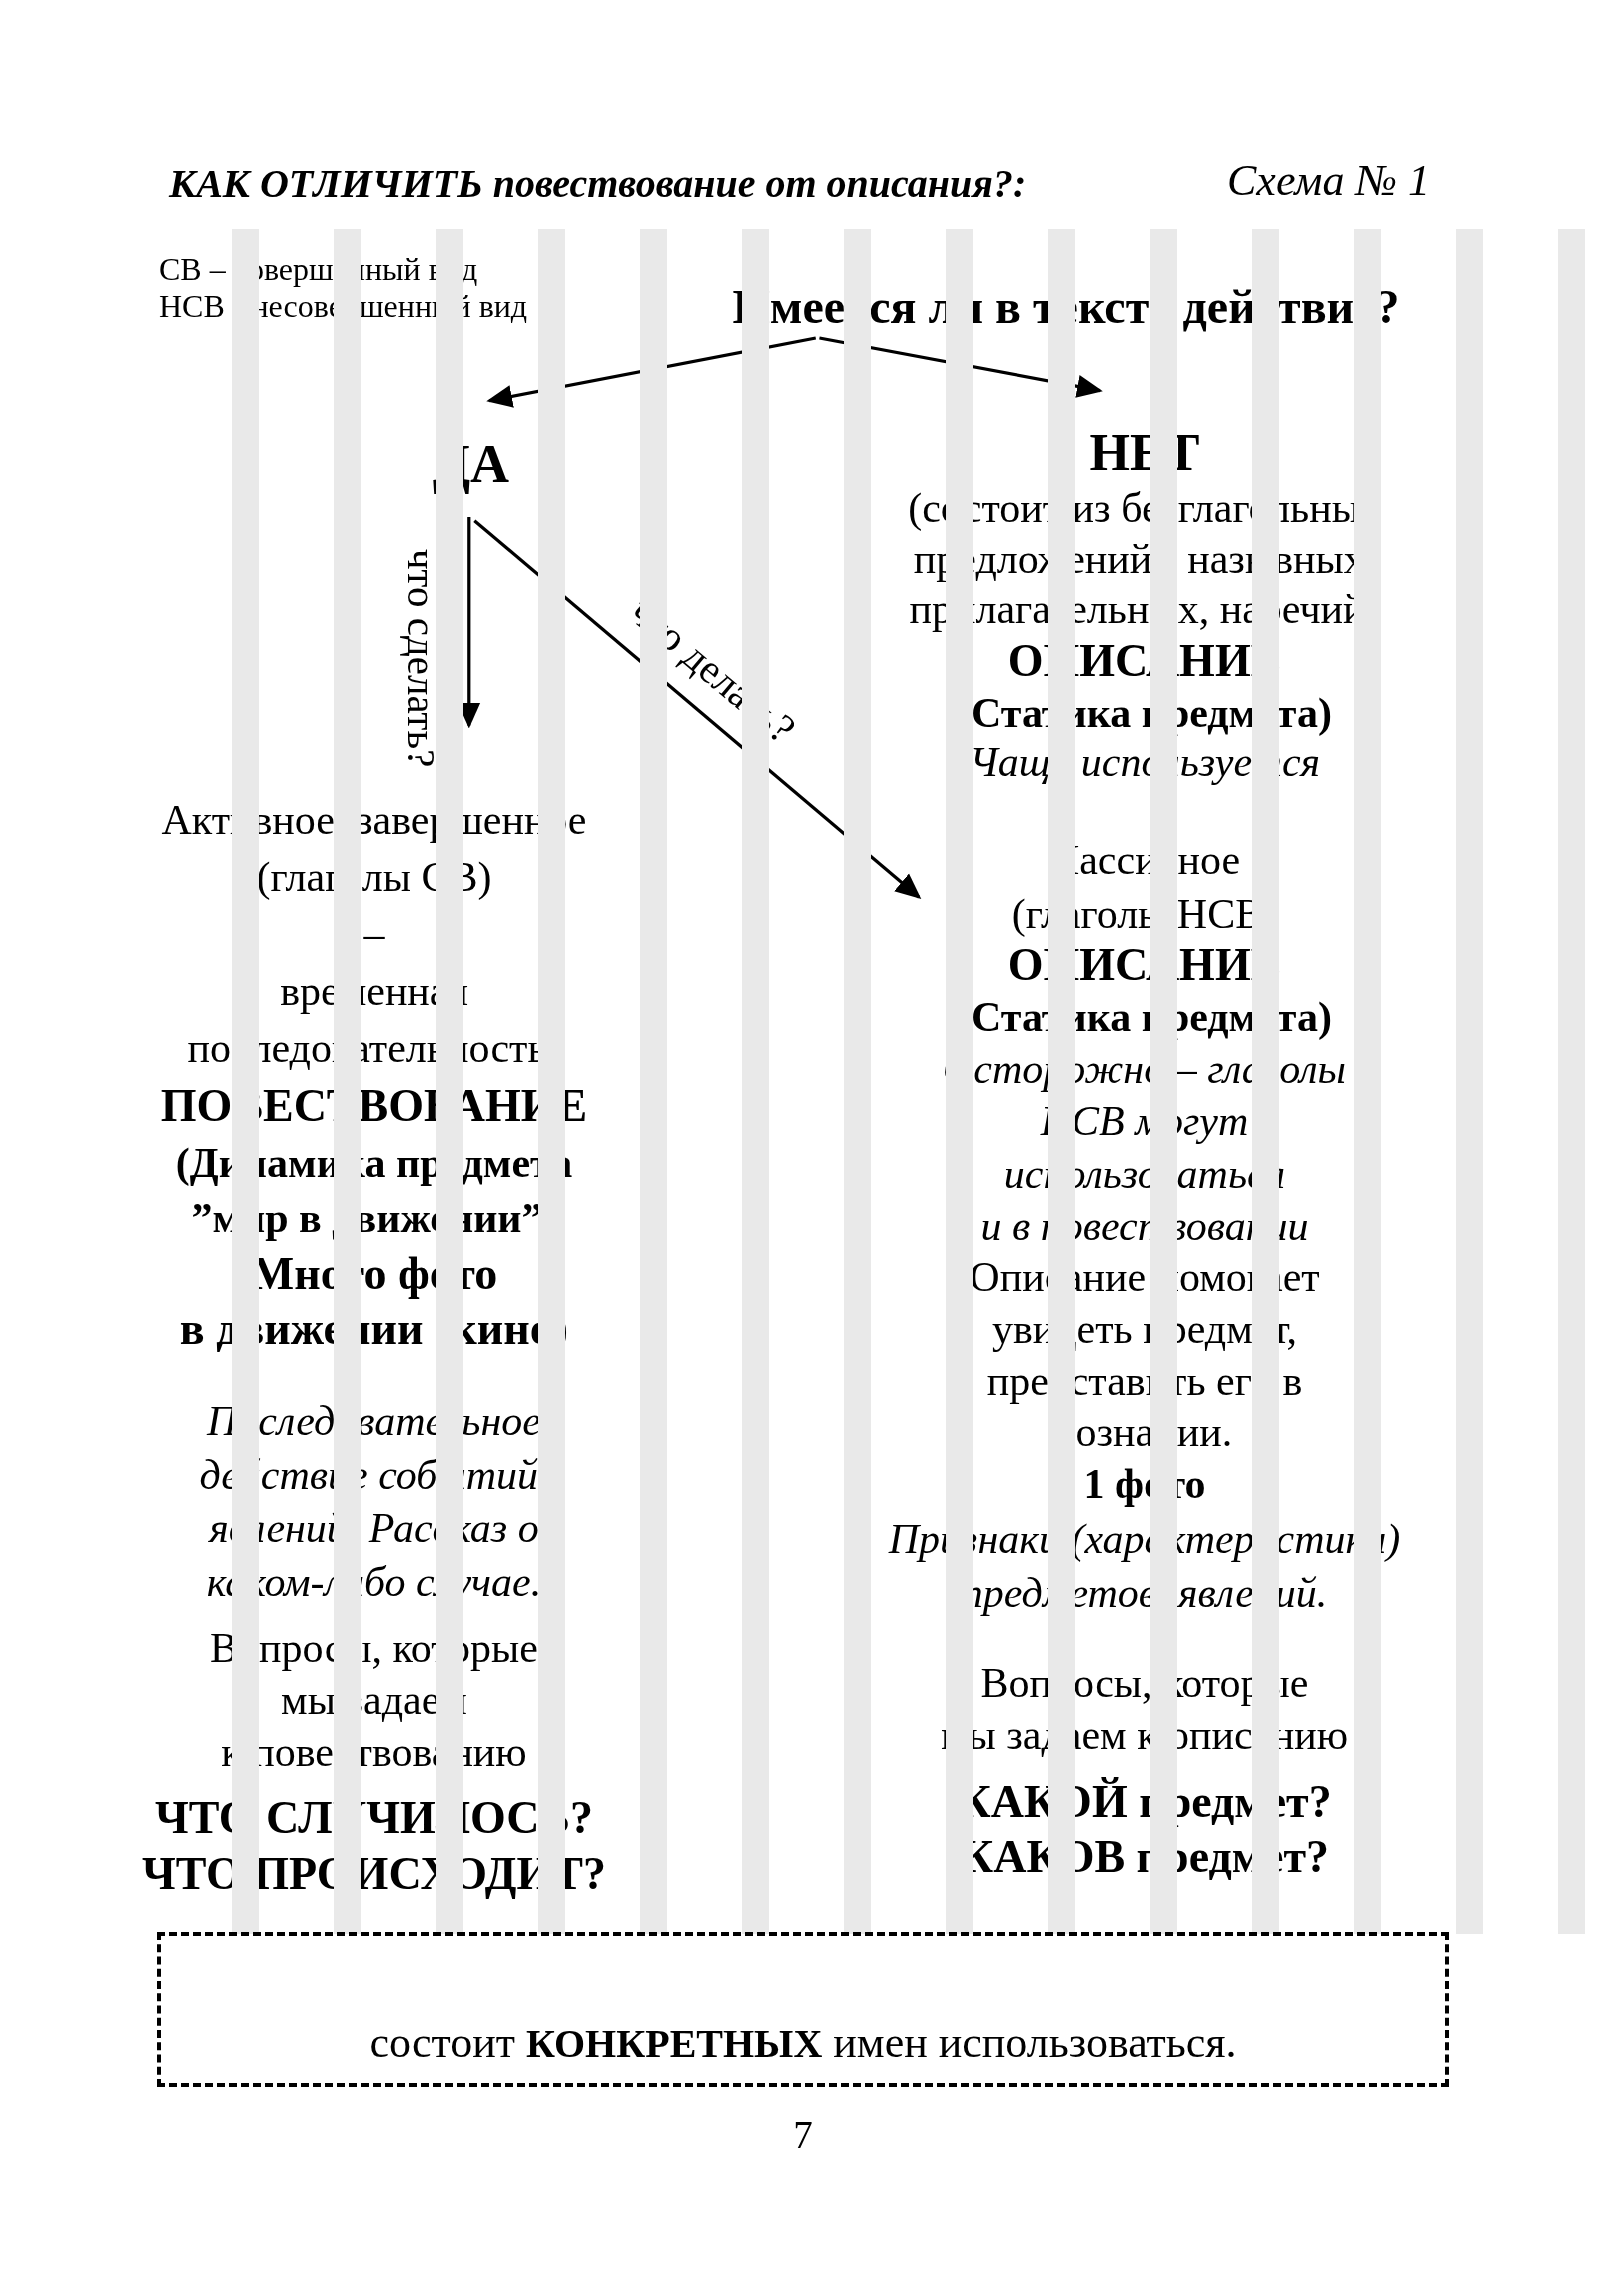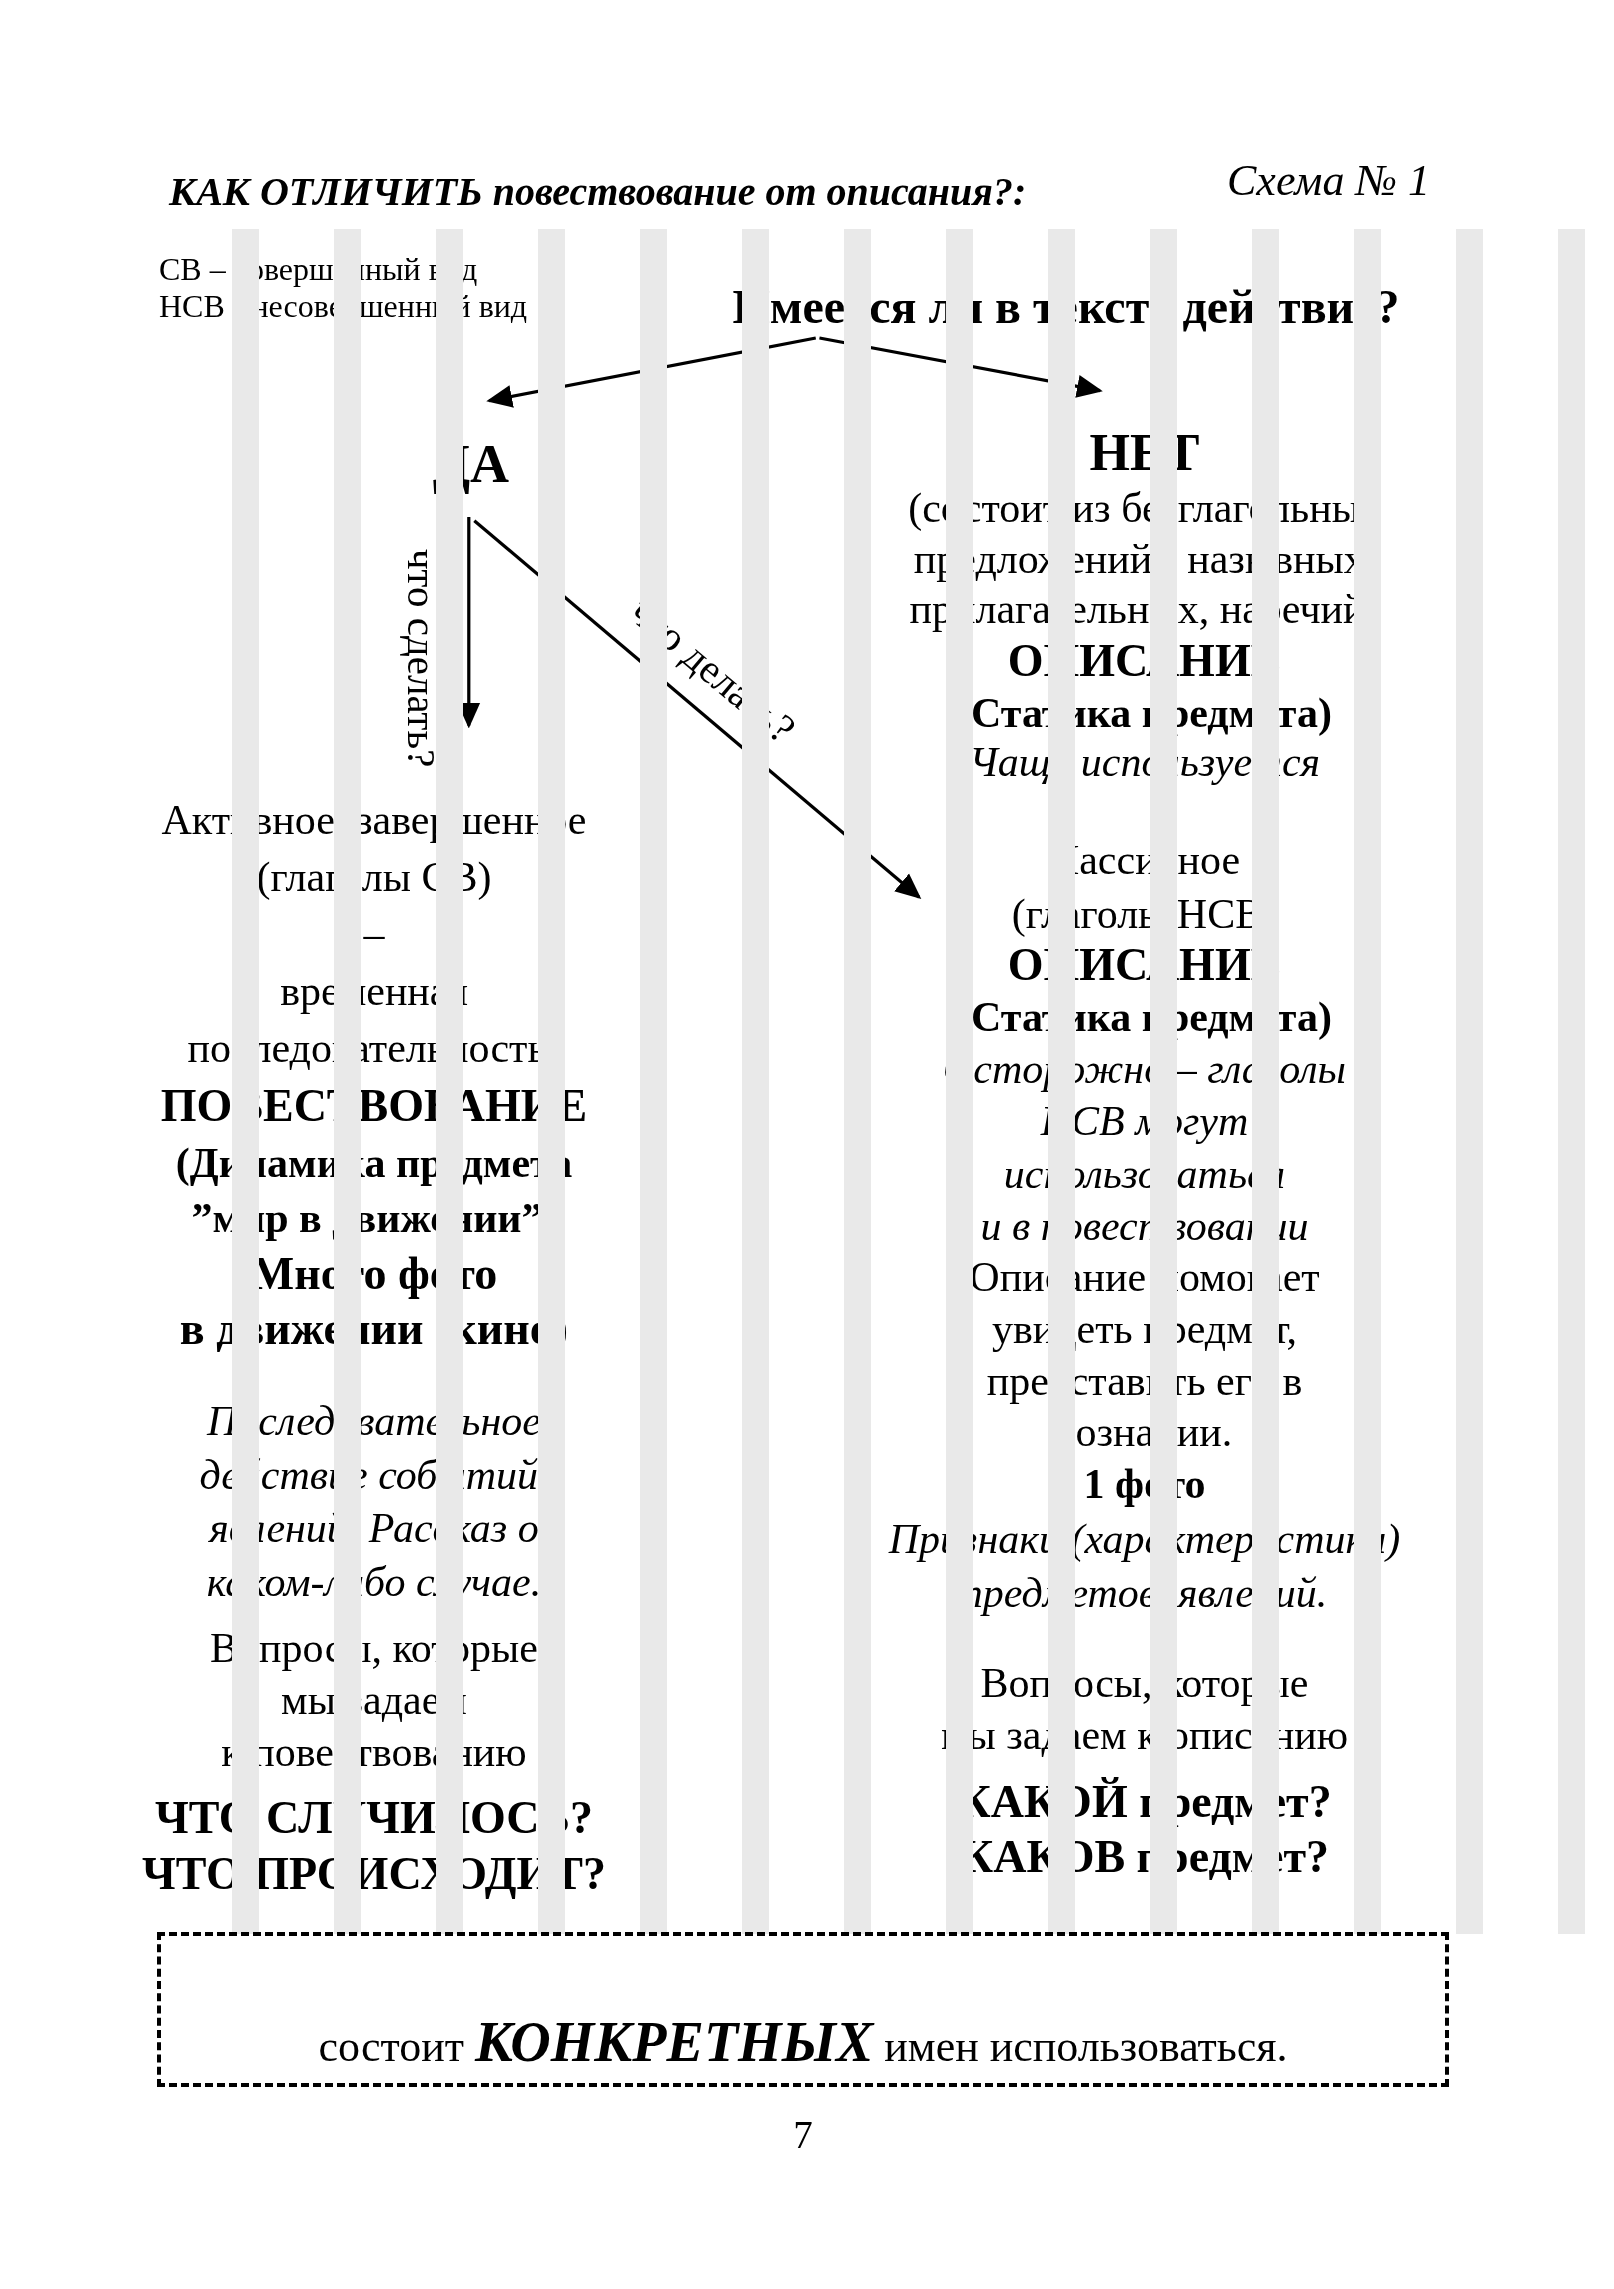--- a/index.html
+++ b/index.html
@@ -1,19 +1,19 @@
 <!DOCTYPE html>
 <html style="font-size:14.8px"><head>
 <meta charset="utf-8">
 <style>
   html,body{margin:0;padding:0;background:#fff;}
   .page{position:relative;width:1614px;height:2290px;background:#ffffff;overflow:hidden;
         font-family:"Liberation Serif","DejaVu Serif",serif;color:#000;}
   .abs{position:absolute;}
-  .title{left:169px;top:160px;font-size:40px;font-weight:bold;font-style:italic;white-space:nowrap;margin-top:8px;}
+  .title{left:169px;top:160px;font-size:40px;font-weight:bold;font-style:italic;white-space:nowrap;}
   .schema{left:1227px;top:155px;font-size:44px;font-style:italic;white-space:nowrap;}
   .legend1{left:159px;top:251px;font-size:32px;}
   .legend2{left:159px;top:288px;font-size:32px;}
   .question{left:729px;width:674px;top:306px;transform:translateY(-50%);
             font-size:48px;font-weight:bold;text-align:center;white-space:nowrap;}
   .yes{left:388px;width:166px;top:464px;transform:translateY(-50%);
        font-size:54px;font-weight:bold;text-align:center;}
   .no{left:877px;width:535px;top:452px;transform:translateY(-50%);
       font-size:52px;font-weight:bold;text-align:center;}
   .vlabel{left:398px;top:501px;height:314px;width:48px;writing-mode:vertical-rl;
@@ -30,21 +30,21 @@
   .arrows{left:0;top:0;width:1614px;height:2290px;pointer-events:none;}
   .stripes{left:232px;top:229px;width:1353px;height:1705px;pointer-events:none;
            background:repeating-linear-gradient(to right,#e9e9e9 0 27px,transparent 27px 102px);
            z-index:50;}
   .fbox{left:157px;top:1932px;width:1292px;height:155px;border:4.6px dashed #000;
         box-sizing:border-box;z-index:60;background:transparent;}
   .boxline1{left:166px;width:1274px;top:1982px;transform:translateY(-50%);
             font-size:44px;text-align:center;z-index:61;white-space:nowrap;}
   .boxline2{left:166px;width:1274px;top:2042px;transform:translateY(-50%);
             font-size:44px;text-align:center;z-index:61;white-space:nowrap;}
-  .emph{font-weight:bold;font-style:italic;font-size:56px;}
+  .emph{font-weight:bold;font-size:40px;}
   .pagenum{left:734px;width:138px;top:2134px;transform:translateY(-50%);
            font-size:39px;text-align:center;}
 </style>
 </head>
 <body>
 
 <div class="page">
 
   <div class="abs title">КАК ОТЛИЧИТЬ повествование от описания?:</div>
   <div class="abs schema">Схема № 1</div>

